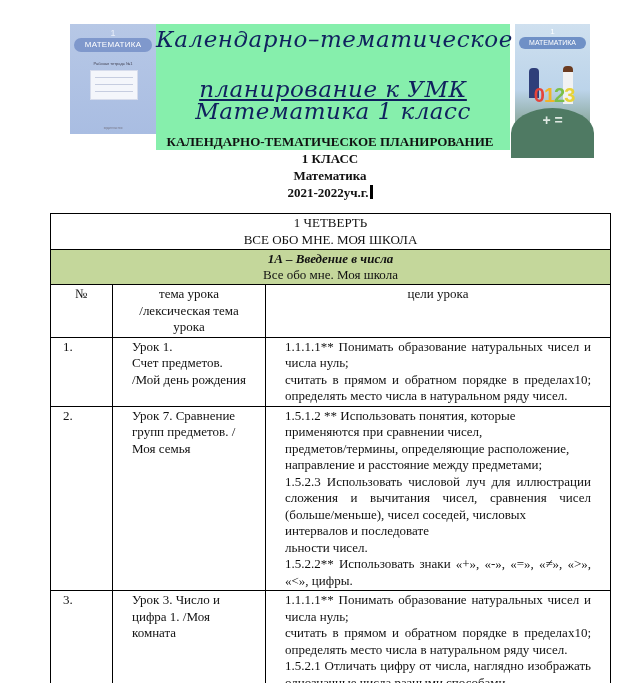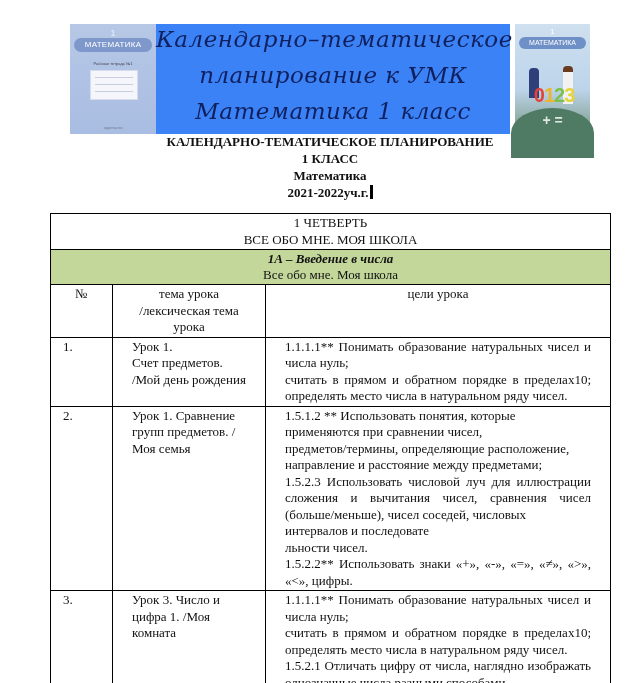--- a/index.html
+++ b/index.html
@@ -17,27 +17,27 @@
                 font-family: "Liberation Sans", sans-serif; text-align: center; line-height: 14px;
                 letter-spacing: 0.3px; }
   .cover-left .c-sub { position: absolute; top: 37px; left: 0; width: 86px; text-align: center;
                 font-family: "Liberation Sans", sans-serif; font-size: 4px; color: #445; }
   .cover-left .c-box { position: absolute; top: 46px; left: 20px; width: 46px; height: 28px;
                 background: #f4f6fb; border: 1px solid #d6dcec; }
   .cover-left .c-box i { display: block; height: 1px; background: #c6cde0; margin: 6px 4px 0 4px; }
   .cover-left .c-foot { position: absolute; bottom: 4px; left: 0; width: 86px; text-align: center;
                 font-family: "Liberation Sans", sans-serif; font-size: 3px; color: #778; }
 
-  .blue-banner { position: absolute; left: 86px; top: 0; width: 354px; height: 110px;
-                 background: #3b82f6; }
+  .blue-banner { position: absolute; left: 86px; top: 0; width: 354px; height: 126px;
+                 background: #86efac; }
   .blue-banner .line { position: absolute; left: 0; width: 354px; text-align: center;
                  font-family: "DejaVu Serif", serif; font-style: italic; color: #10205e;
                  font-size: 23px; letter-spacing: 0.5px; white-space: nowrap; }
   .blue-banner .l1 { top: 2px; }
-  .blue-banner .l2 { top: 38px; }
+  .blue-banner .l2 { top: 52px; text-decoration: underline; }
   .blue-banner .l3 { top: 74px; }
 
   .cover-right { position: absolute; left: 445px; top: 0; width: 75px; height: 110px;
                  background: linear-gradient(180deg, #cfe0ef 0%, #bcd4ea 60%, #7a9a85 100%); }
   .cover-right .r-num { position: absolute; top: 3px; left: 0; width: 75px; text-align: center;
                  font-size: 8px; color: #ffffff; font-family: "Liberation Sans", sans-serif; }
   .cover-right .r-title { position: absolute; top: 13px; left: 4px; width: 67px; height: 12px;
                  border-radius: 7px; background: #6f90c6; color: #fff; font-size: 7px;
                  font-family: "Liberation Sans", sans-serif; text-align: center; line-height: 12px; }
   .cover-right .kid1 { position: absolute; left: 14px; top: 44px; width: 10px; height: 30px;
@@ -153,21 +153,21 @@
     <td class="goal-cell">
       <p>1.1.1.1** Понимать образование натуральных чисел и числа нуль;</p>
       <p class="just">считать в прямом и обратном порядке в пределах10;</p>
       <p>определять место числа в натуральном ряду чисел.</p>
     </td>
   </tr>
 
   <tr>
     <td class="num-cell">2.</td>
     <td>
-      <div>Урок 1. Сравнение</div>
+      <div>Урок 7. Сравнение</div>
       <div>групп предметов. /</div>
       <div>Моя семья</div>
     </td>
     <td class="goal-cell">
       <p>1.5.1.2 ** Использовать понятия, которые</p>
       <p>применяются при сравнении чисел,</p>
       <p>предметов/термины, определяющие расположение,</p>
       <p>направление и расстояние между предметами;</p>
       <p>1.5.2.3 Использовать числовой луч для иллюстрации сложения и вычитания чисел, сравнения чисел (больше/меньше), чисел соседей, числовых</p>
       <p>интервалов и последовате</p>

